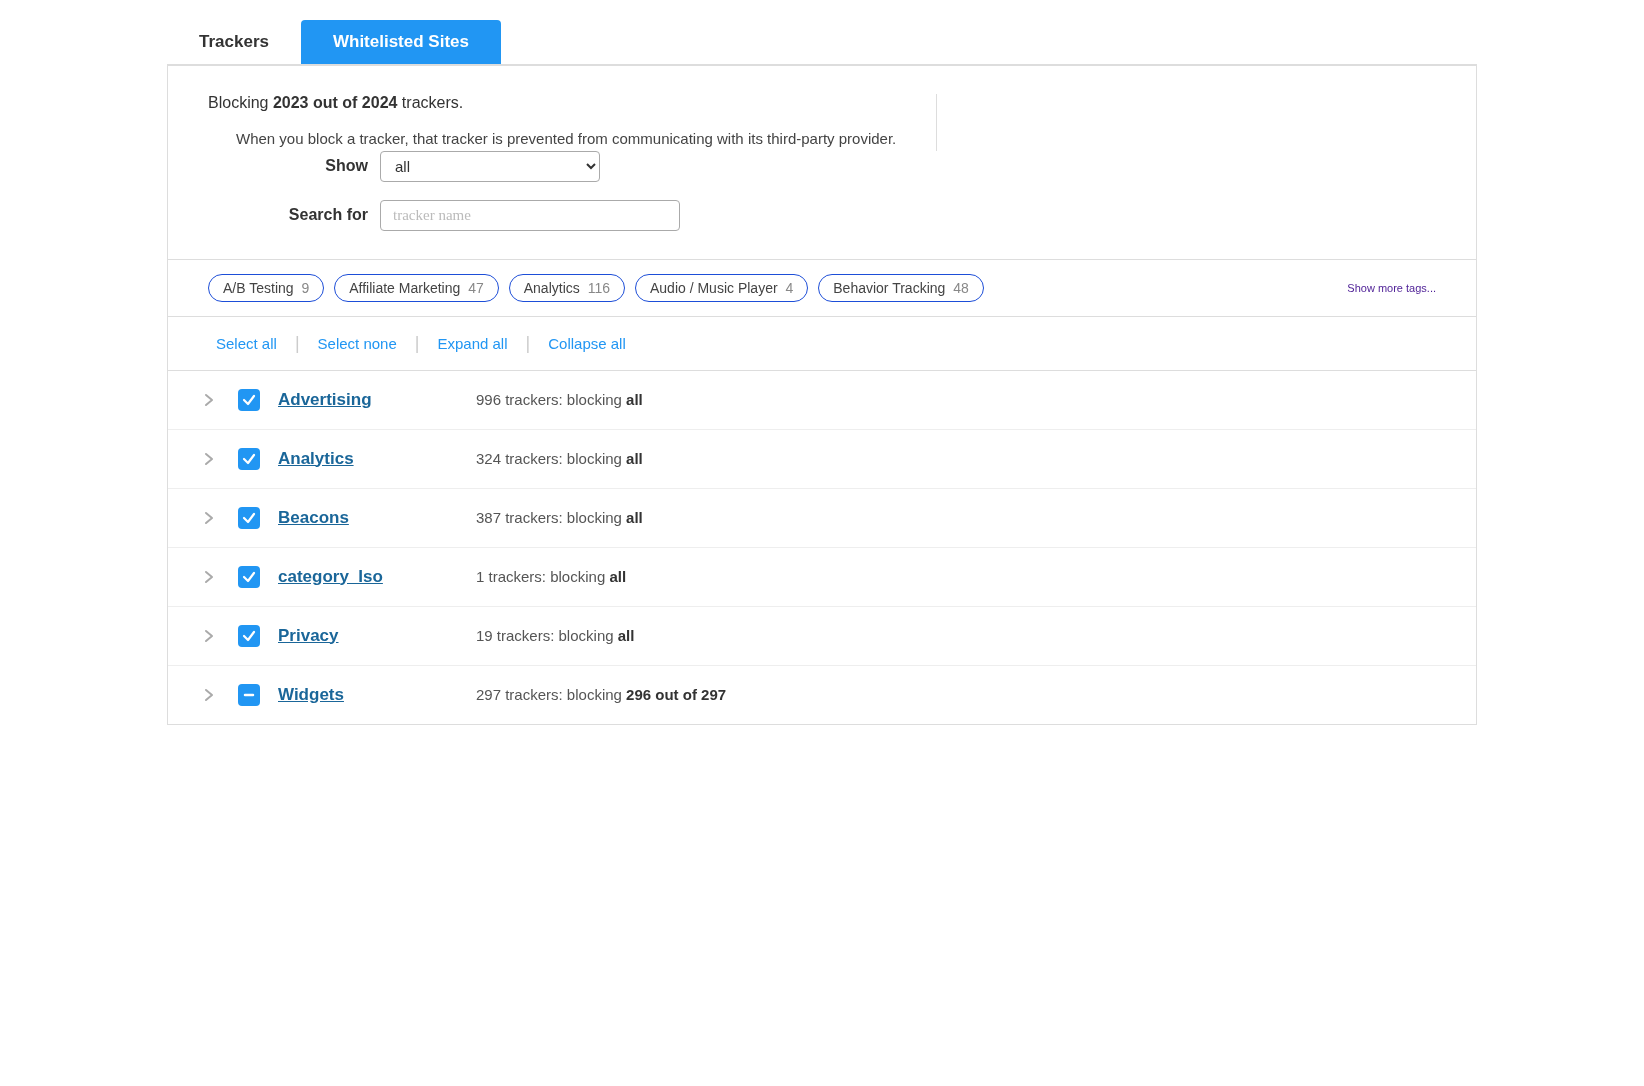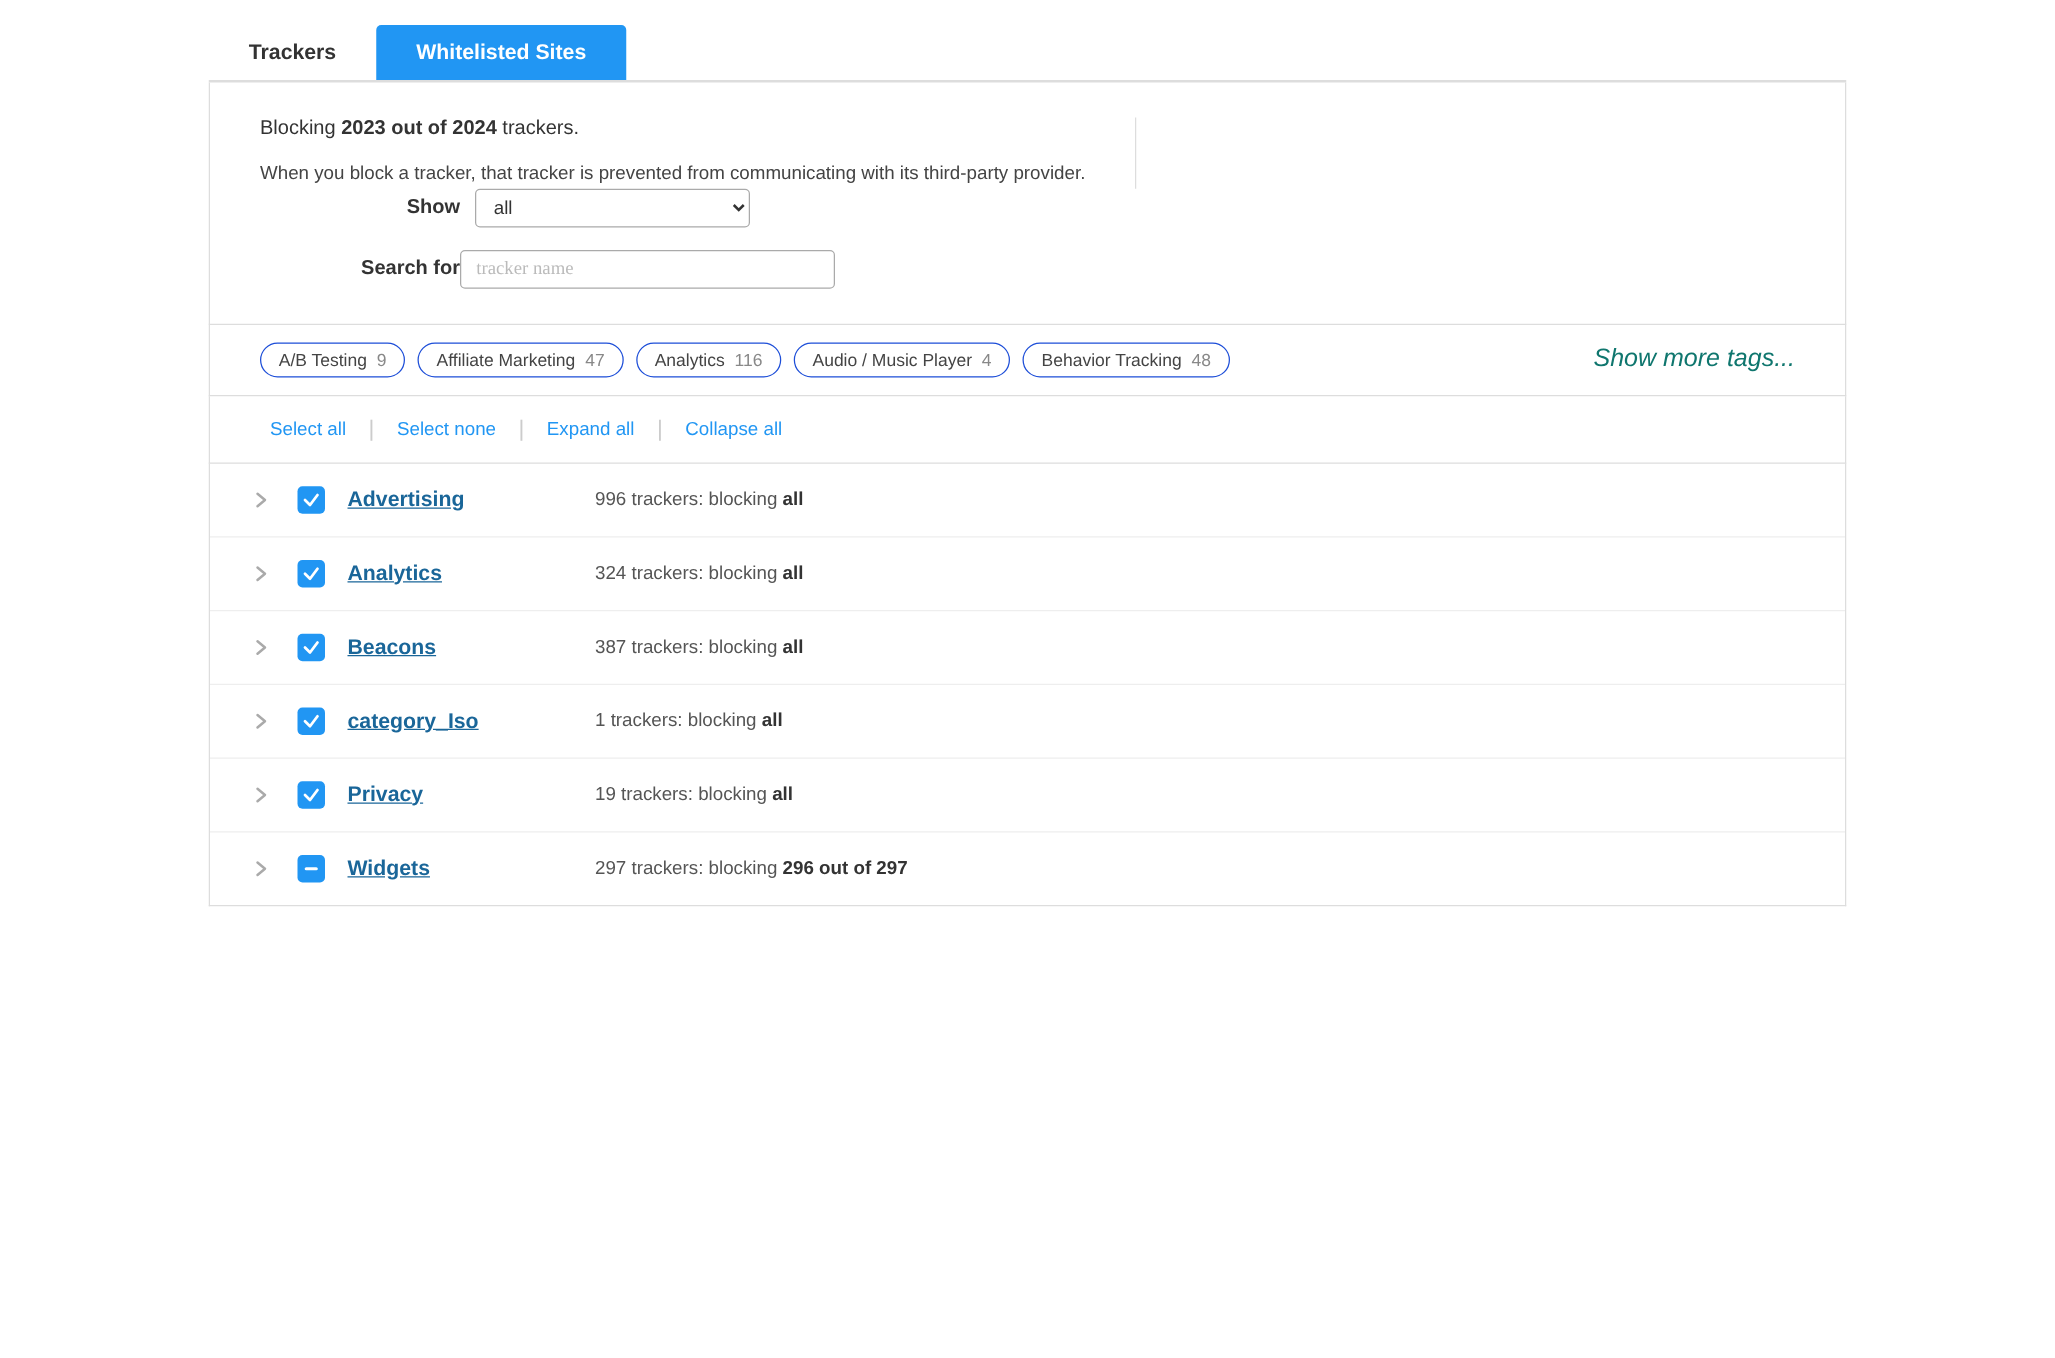--- a/index.html
+++ b/index.html
@@ -62,20 +62,21 @@
       font-size: 16px;
       margin-bottom: 16px;
     }
     .info-left .blocking-text strong {
       font-weight: 700;
     }
     .info-left .description {
       font-size: 15px;
       color: #444;
       line-height: 1.5;
+      margin-left: 28px;
     }
     .info-right {
       flex: 1;
       padding-left: 60px;
       display: flex;
       flex-direction: column;
       gap: 18px;
     }
     .info-right .show-row {
       display: flex;
@@ -94,21 +95,21 @@
       padding: 5px 28px 5px 10px;
       font-size: 15px;
       background: #fff;
       appearance: auto;
       min-width: 220px;
       color: #333;
     }
     .info-right .search-row {
       display: flex;
       align-items: center;
-      gap: 0;
+      gap: 12px;
     }
     .info-right .search-row label {
       font-weight: 700;
       font-size: 16px;
       min-width: 100px;
       text-align: right;
     }
     .info-right .search-row input {
       border: 1px solid #aaa;
       border-radius: 4px;
@@ -141,27 +142,26 @@
       cursor: pointer;
       background: #fff;
       white-space: nowrap;
     }
     .tag-pill .tag-count {
       color: #888;
       margin-left: 4px;
     }
     .show-more-tags {
       margin-left: auto;
-      color: #0f766e;
-      font-size: 20px;
+      color: #4c1d95;
+      font-size: 11px;
       cursor: pointer;
       background: none;
       border: none;
       text-decoration: none;
-      font-style: italic;
     }
 
     
     .actions-row {
       border: 1px solid #ddd;
       border-top: none;
       padding: 14px 40px;
       display: flex;
       align-items: center;
       gap: 0;

